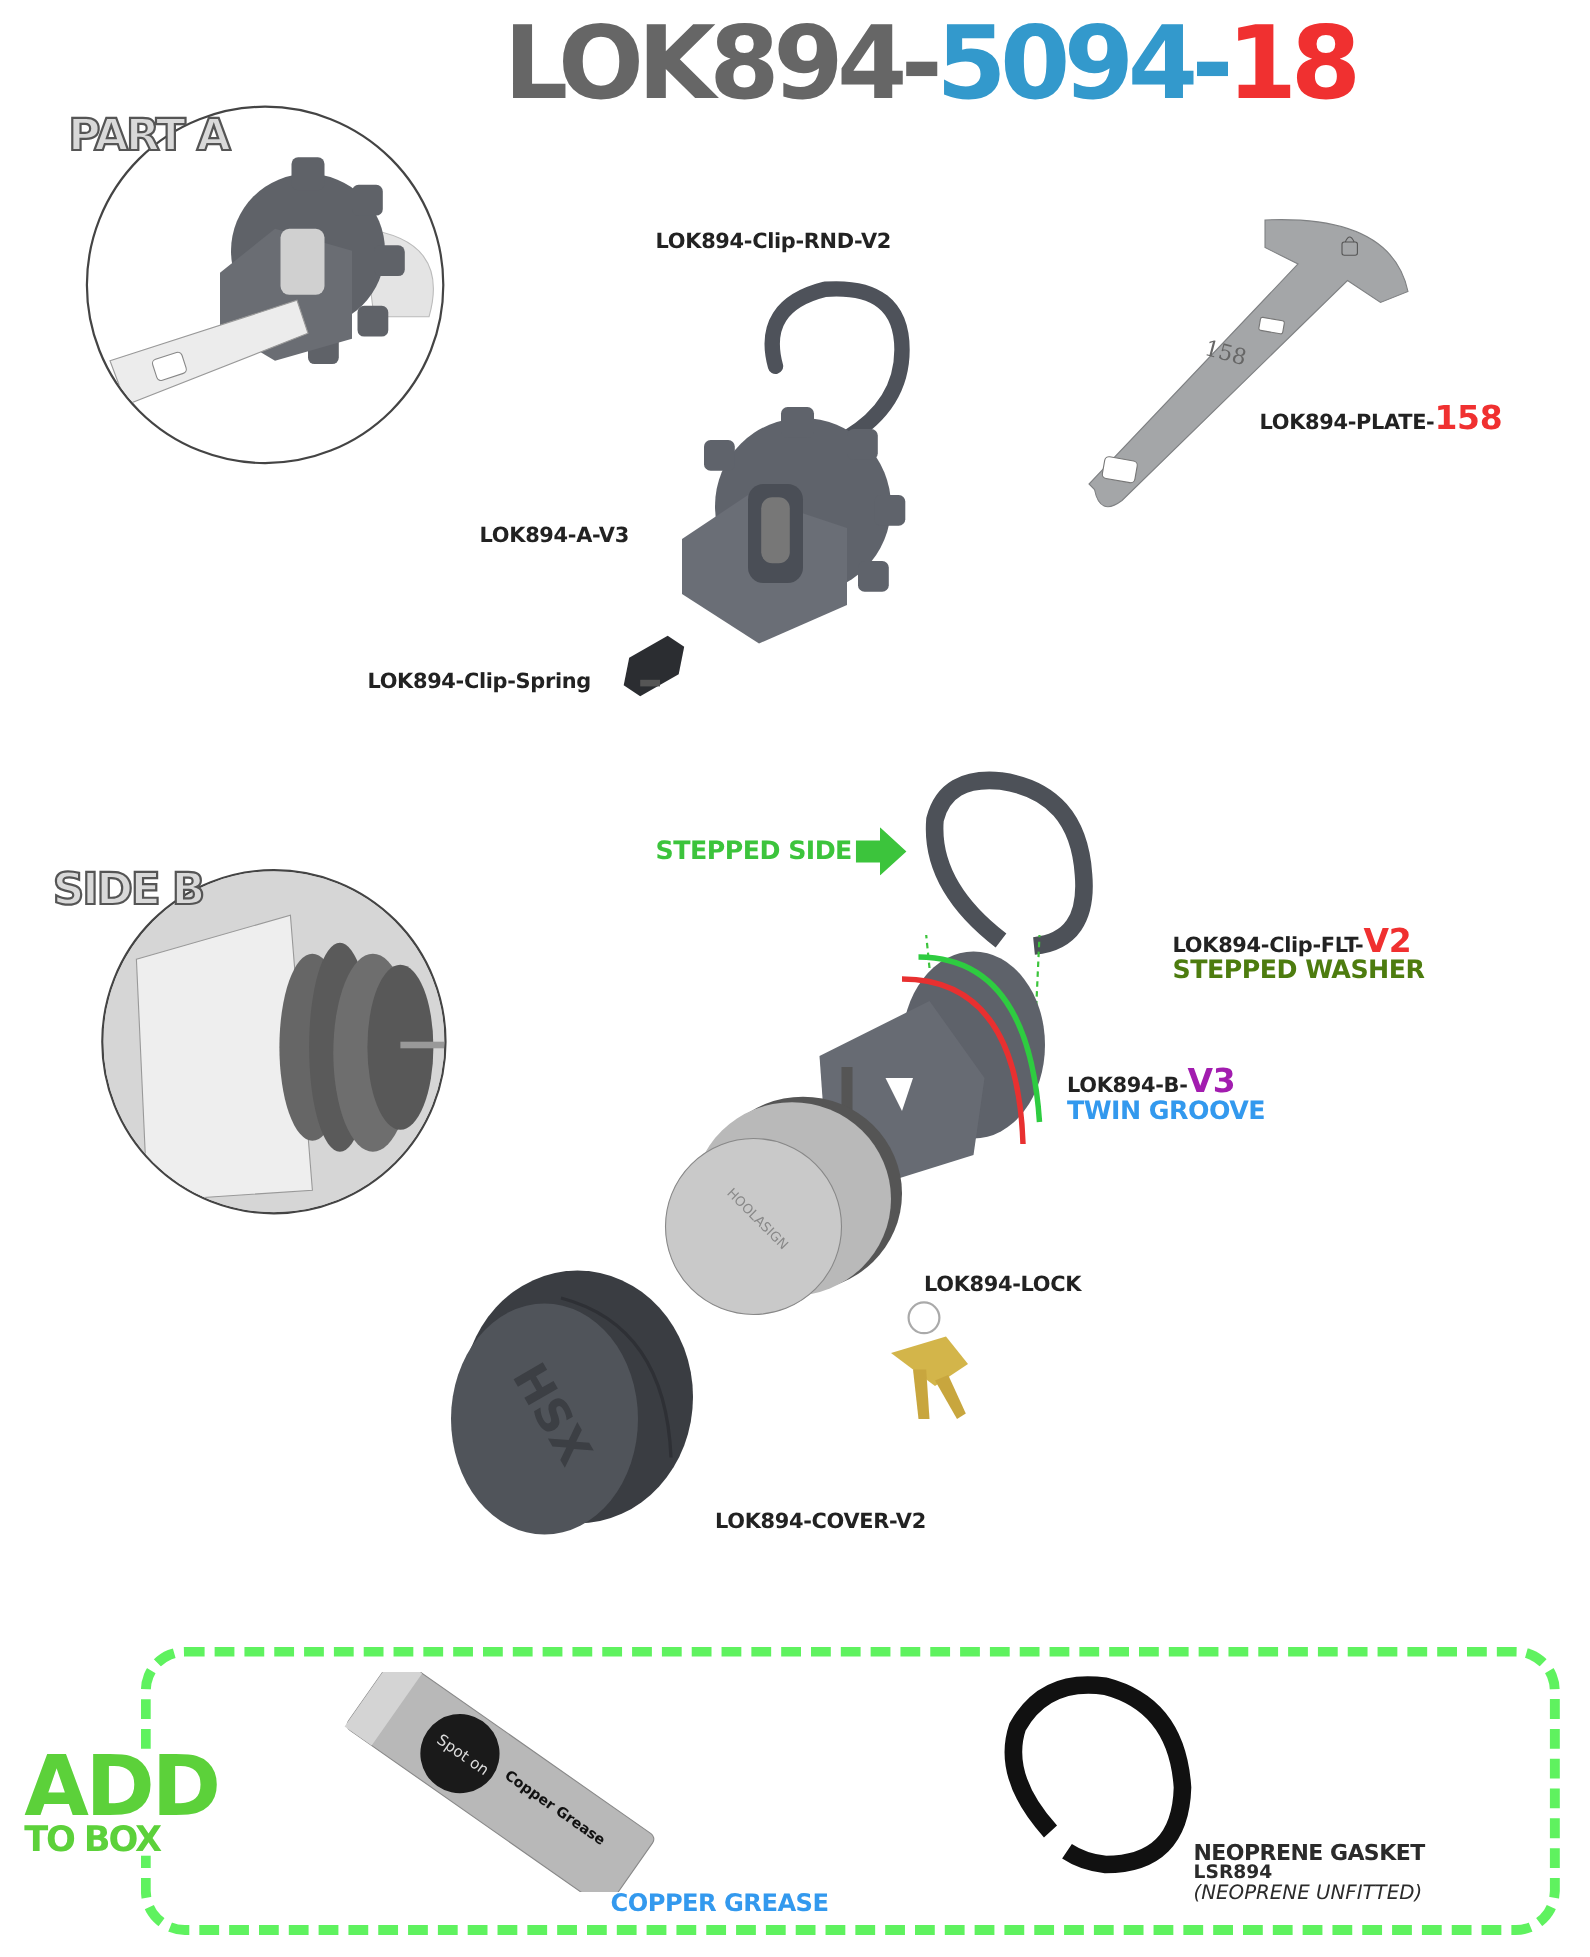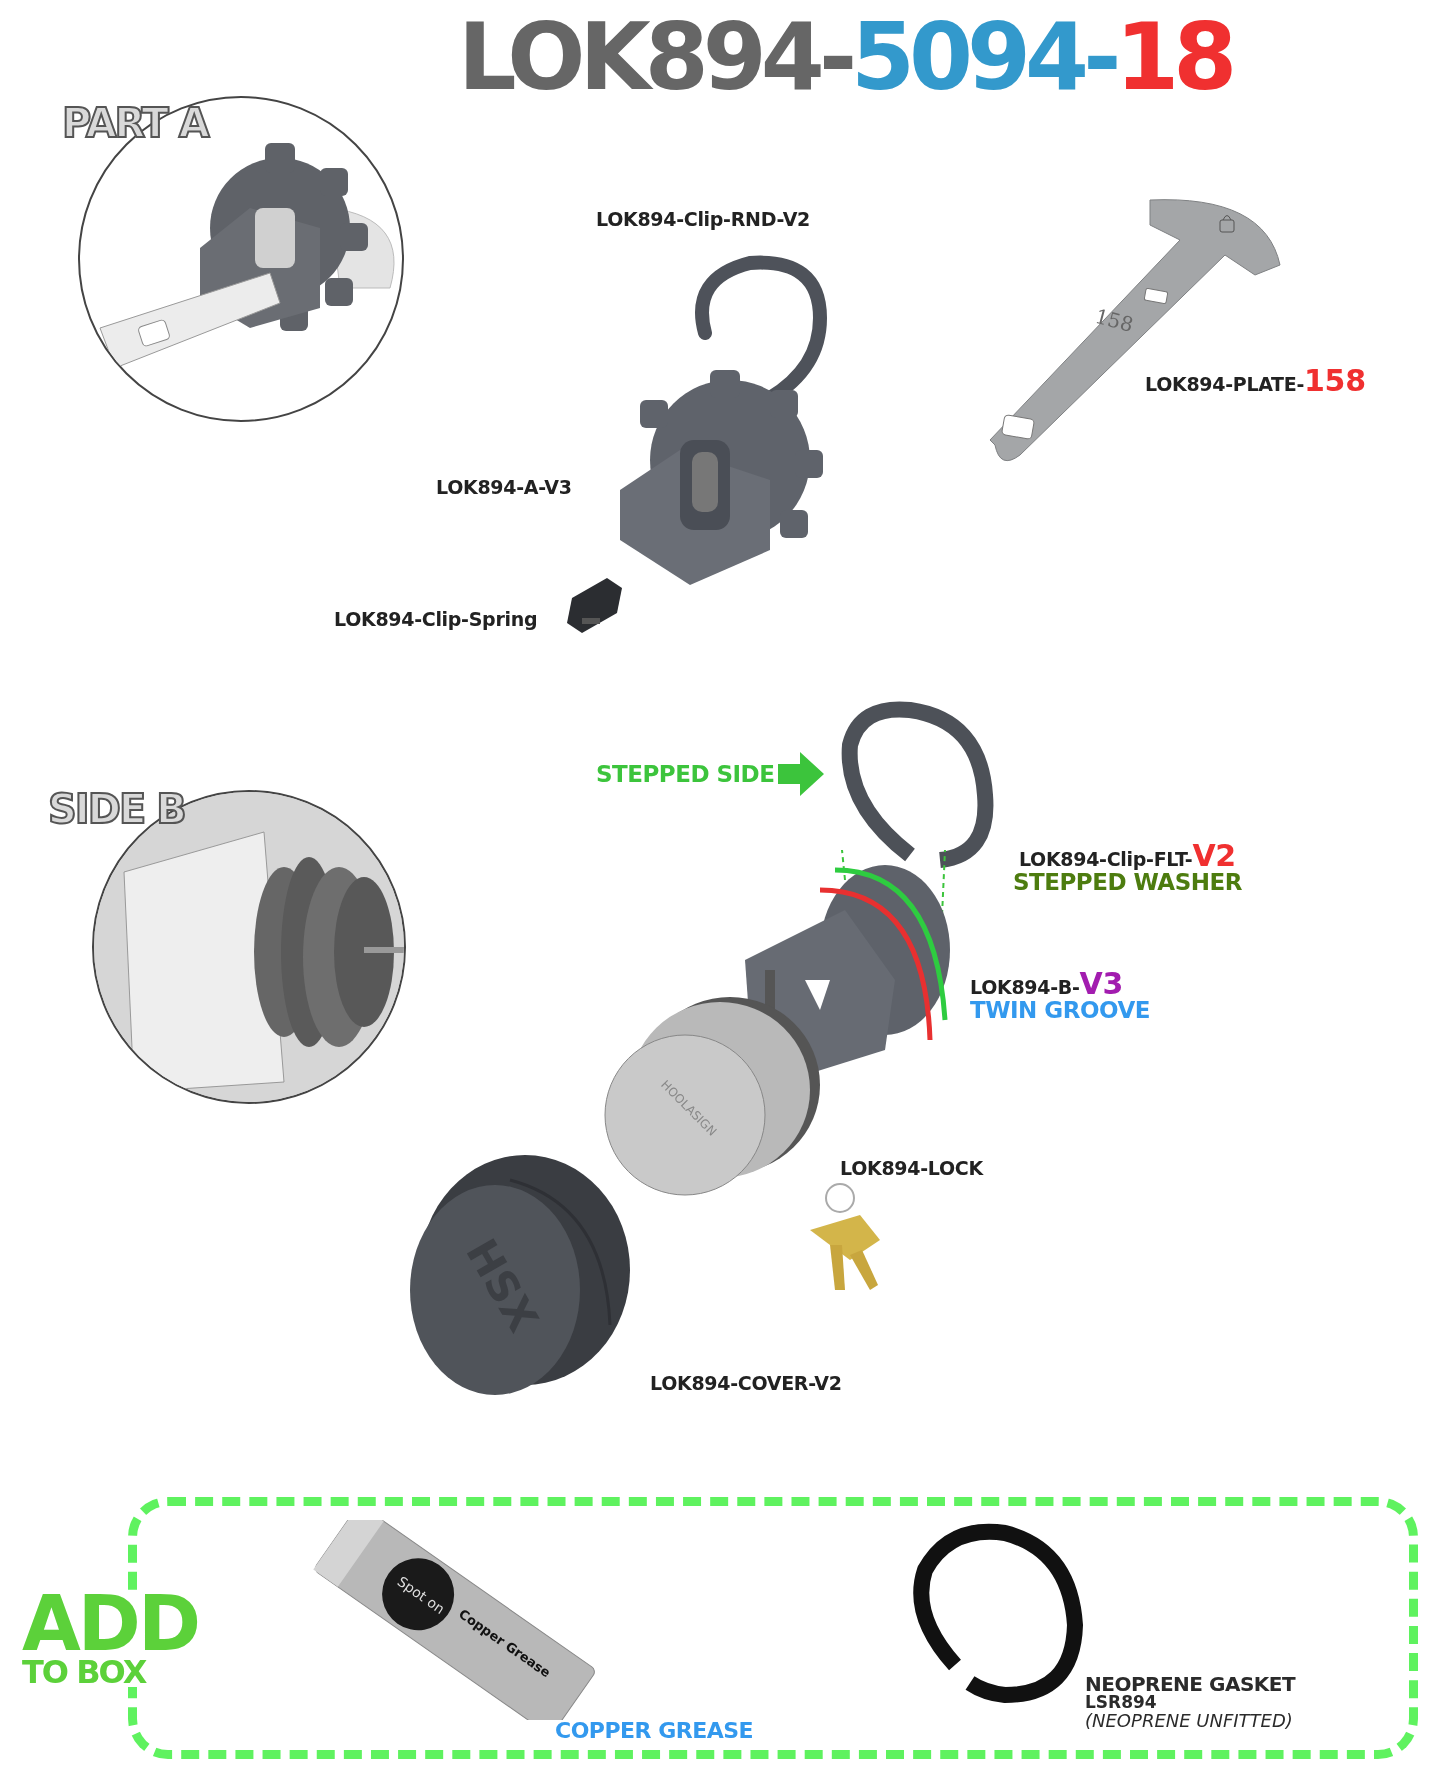--- a/index.html
+++ b/index.html
@@ -110,21 +110,21 @@
   <line x1="110" y1="30" x2="100" y2="-70" stroke="#3cc43c" stroke-width="2" stroke-dasharray="5 4"></line>
   <line x1="205" y1="110" x2="210" y2="0" stroke="#3cc43c" stroke-width="2" stroke-dasharray="5 4"></line>
   <ellipse cx="150" cy="100" rx="65" ry="85" fill="#5e626a"></ellipse>
   <path d="M100 20 Q200 20 210 170" fill="none" stroke="#2ecc40" stroke-width="5"></path>
   <path d="M85 40 Q190 40 195 190" fill="none" stroke="#e83030" stroke-width="5"></path>
   <path d="M10 110 L110 60 L160 130 L150 200 L70 225 L15 180 Z" fill="#676b73"></path>
   <path d="M70 130 L85 160 L95 130 Z" fill="#fff"></path>
   <rect x="30" y="120" width="10" height="60" fill="#555"></rect>
 </svg>
 
-<div class="abs" style="left:1013px;top:838px;text-align:center;">
+<div class="abs" style="left:1066px;top:838px;">
   <div class="label">
     <span>LOK894-Clip-FLT-</span><span style="color:#f03030;font-size:30px;font-weight:900;">V2</span>
   </div>
   <div class="bold" style="color:#4d7c0f;font-size:23px;margin-top:-4px;letter-spacing:-0.5px;">STEPPED WASHER</div>
 </div>
 
 <div class="abs" style="left:970px;top:966px;">
   <div class="label">
     <span>LOK894-B-</span><span style="color:#a21caf;font-size:30px;font-weight:900;">V3</span>
   </div>

